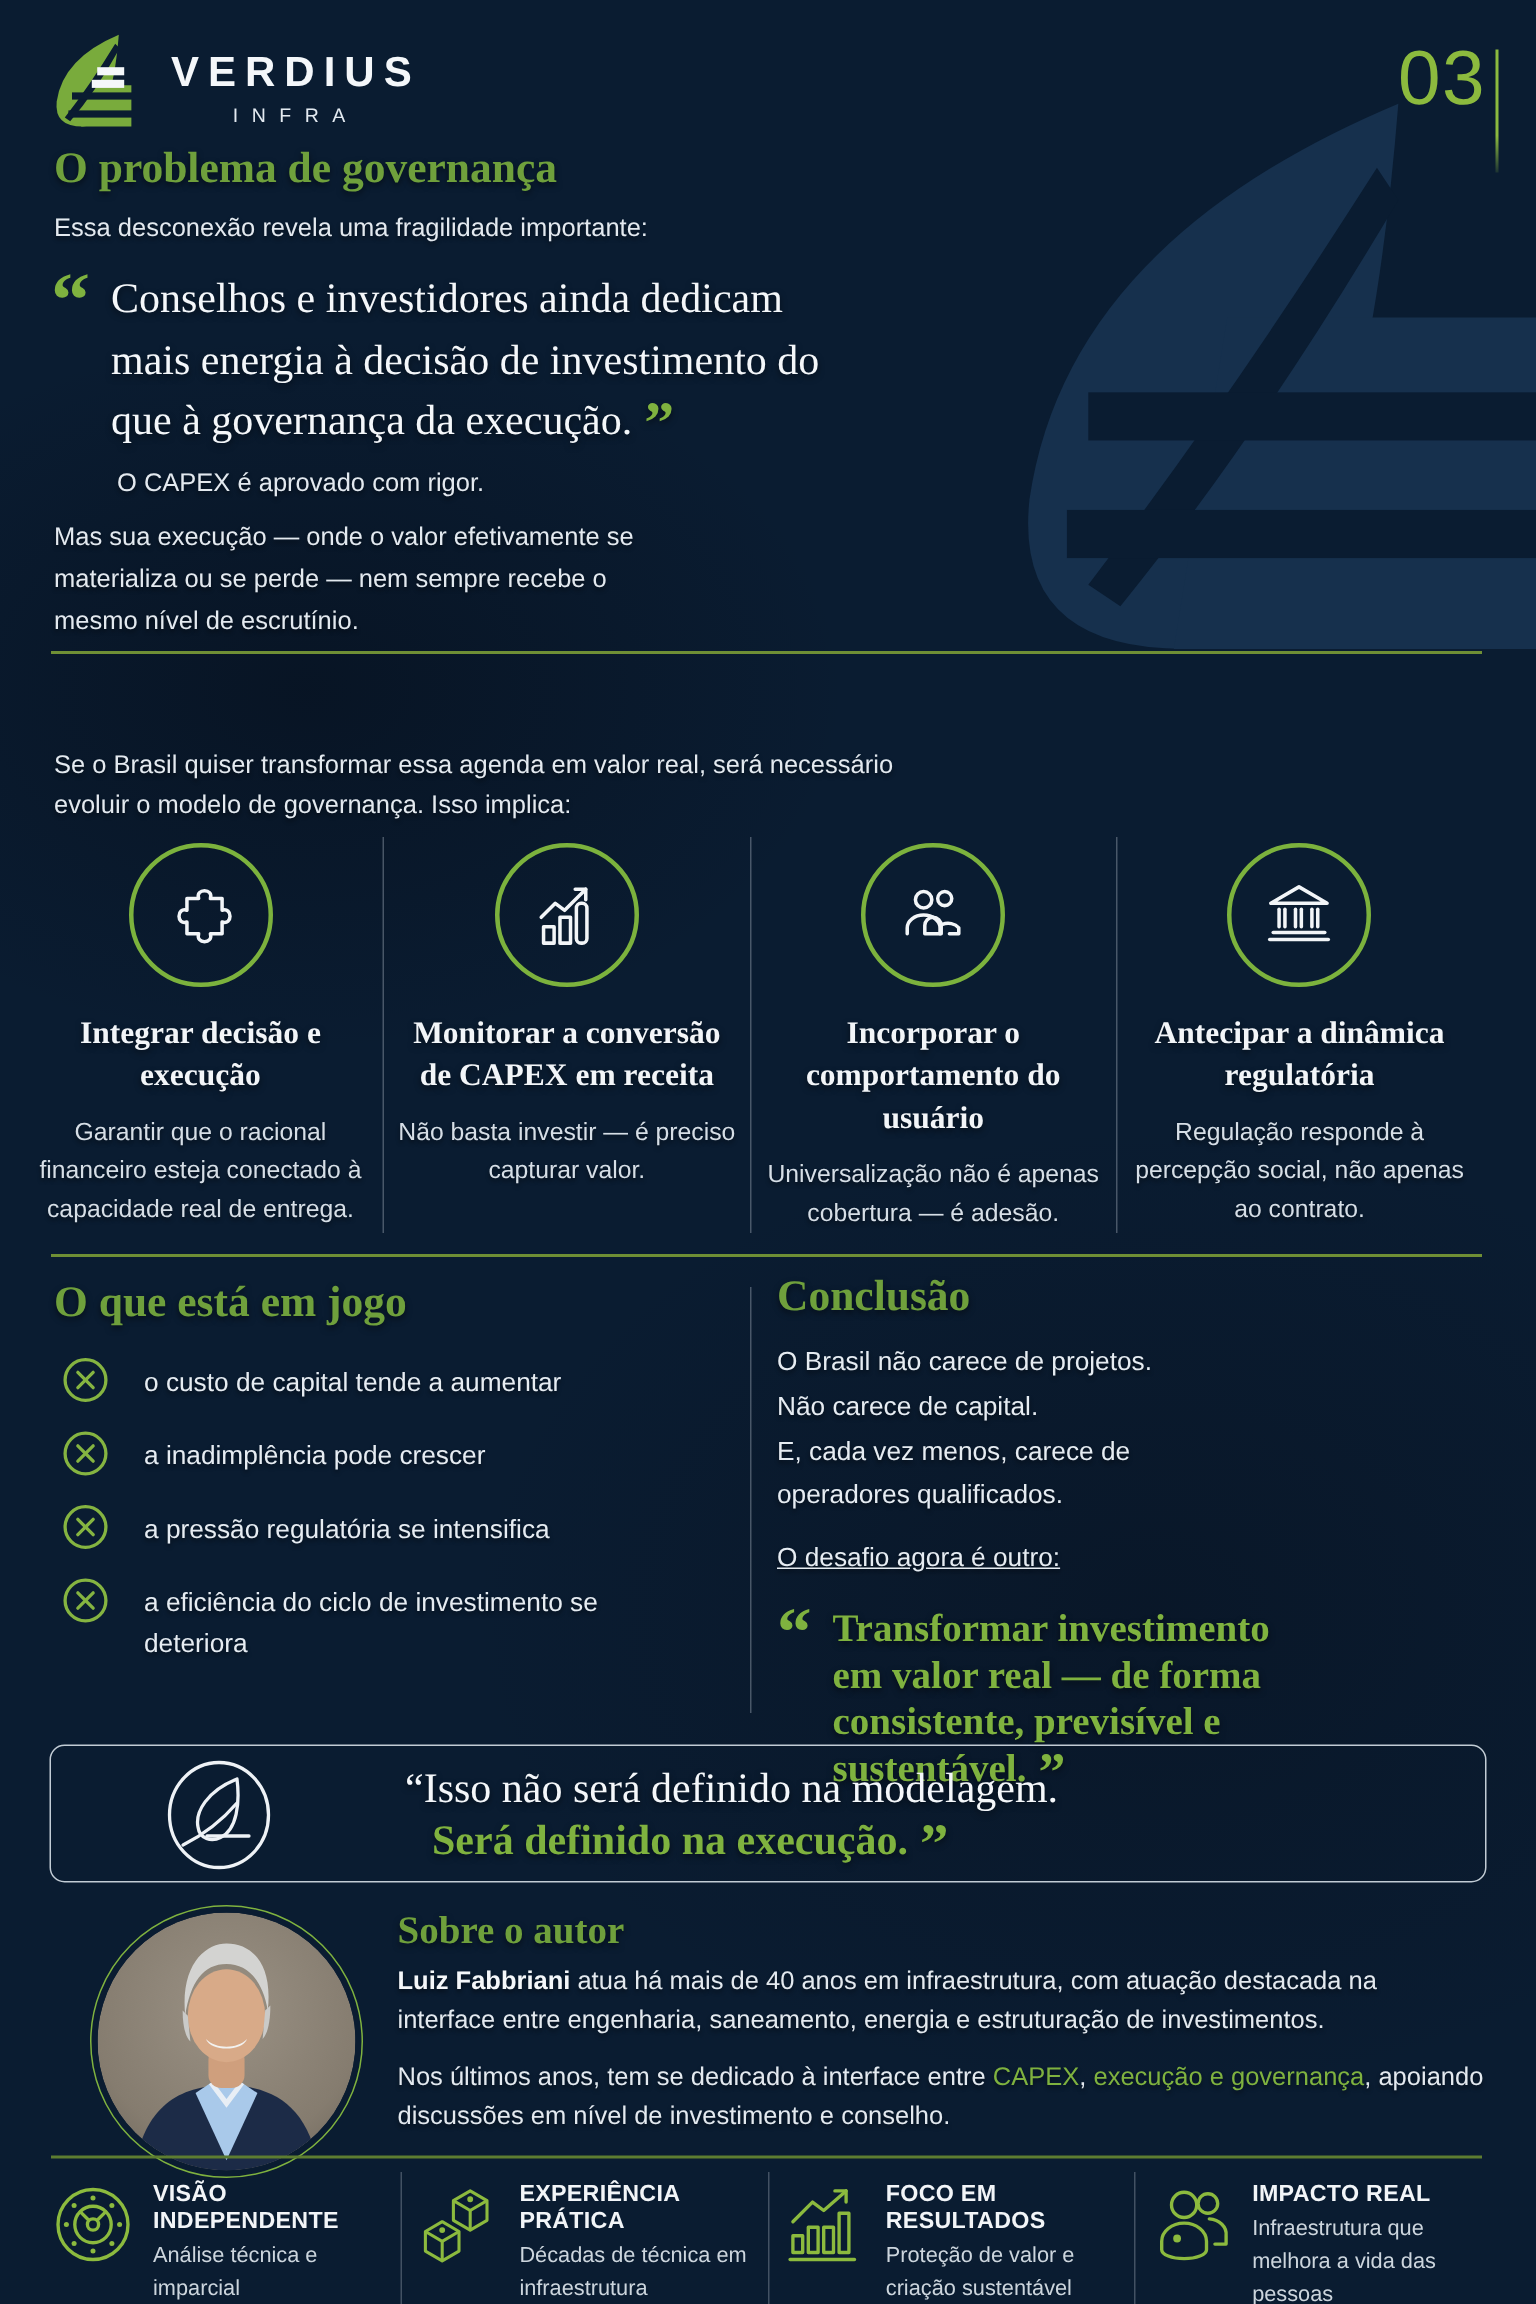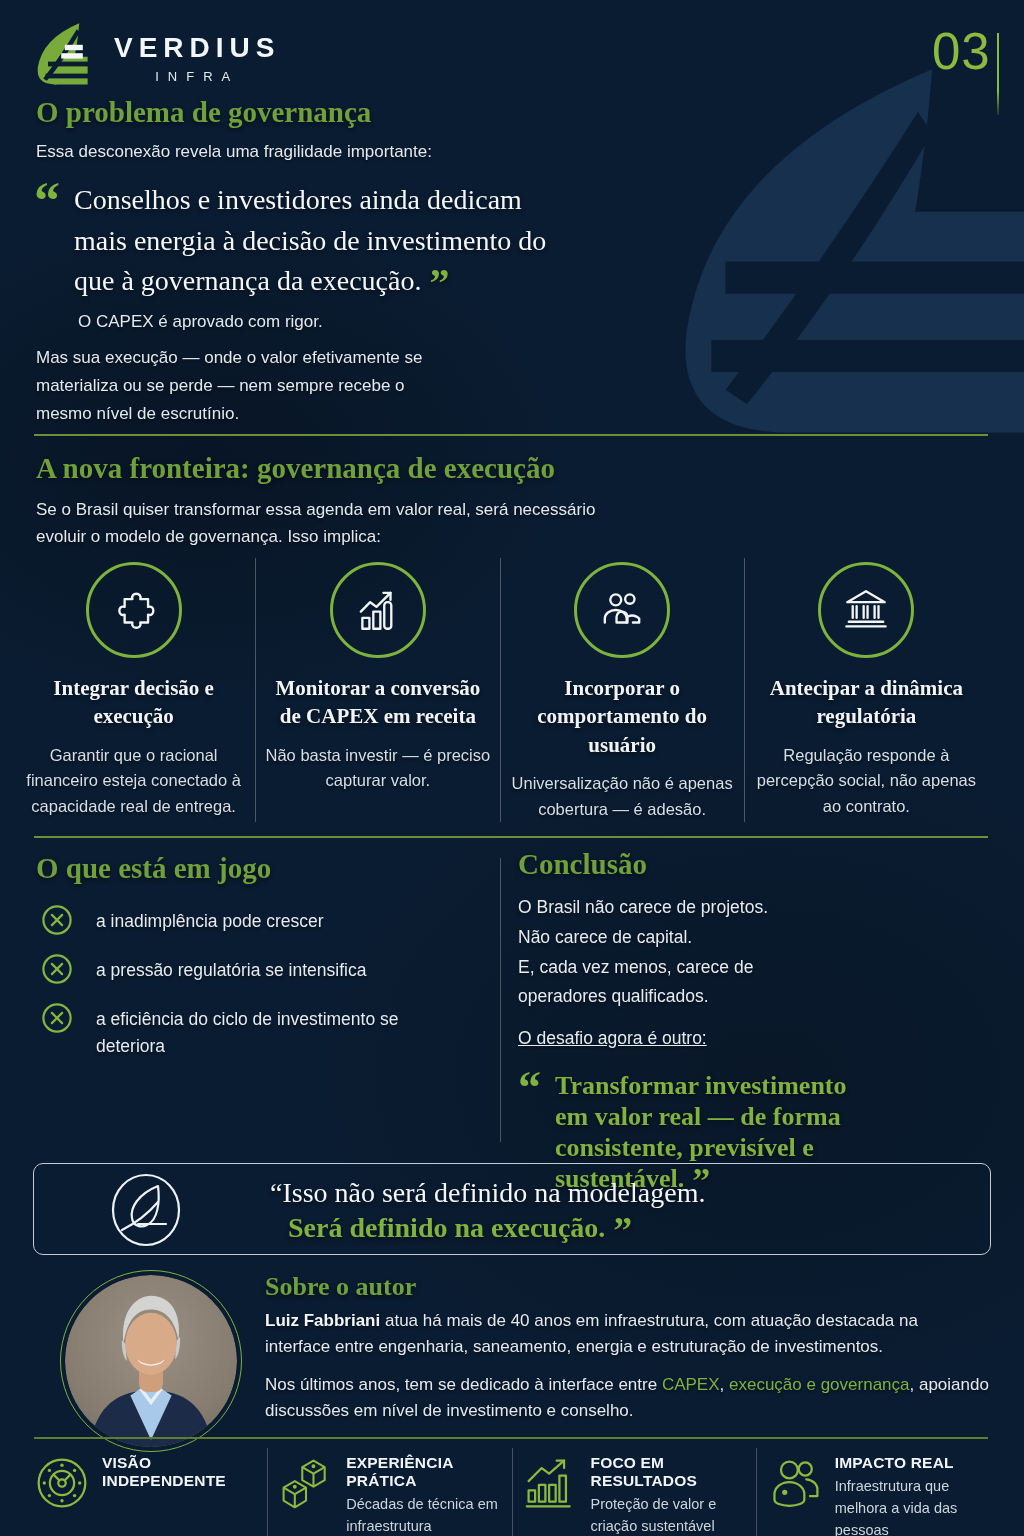--- a/index.html
+++ b/index.html
@@ -120,21 +120,20 @@
     <div class="serif main-quote-text" style="margin-left:14px;max-width:478px;">
       <span>Conselhos e investidores ainda dedicam mais energia à decisão de investimento do que à governança da execução.</span><span class="quote-close">”</span>
     </div>
   </div>
 
   <div class="body-txt abs" style="left:36px;top:312px;margin-left:42px;">O CAPEX é aprovado com rigor.</div>
   <div class="body-txt abs" style="left:36px;top:344px;width:420px;line-height:1.65;">Mas sua execução — onde o valor efetivamente se materializa ou se perde — nem sempre recebe o mesmo nível de escrutínio.</div>
 
   <div class="divider" style="top:434px;"></div>
 
-  <h2 class="serif h-large abs" style="left:36px;top:452px;">A nova fronteira: governança de execução</h2>
   <div class="body-txt abs" style="left:36px;top:496px;width:570px;line-height:1.6;">Se o Brasil quiser transformar essa agenda em valor real, será necessário evoluir o modelo de governança. Isso implica:</div>
 
   <div class="pillars">
 
     <div class="pillar">
       <div class="ring">
         <svg width="50" height="50" viewBox="0 0 64 64" fill="none" stroke-width="3" stroke-linejoin="round">
           <path d="M20 18 h10 c-3-9 13-9 10 0 h10 v10 c9-3 9 13 0 10 v10 h-10 c3 9 -13 9 -10 0 h-10 v-10 c-9 3 -9-13 0-10 z"></path>
         </svg>
       </div>
@@ -186,20 +185,28 @@
       </div>
       <div class="serif pillar-title">Antecipar a dinâmica regulatória</div>
       <div class="pillar-text">Regulação responde à percepção social, não apenas ao contrato.</div>
     </div>
   </div>
 
   <div class="divider" style="top:836px;"></div>
 
   <h2 class="serif h-bold abs" style="left:36px;top:852px;">O que está em jogo</h2>
   <div class="abs" style="left:40px;top:903px;width:440px;">
+    <div class="stake-row">
+      <svg class="stake-icon" viewBox="0 0 40 40" fill="none" stroke="#85b441" stroke-width="2.6" stroke-linecap="round">
+          <circle cx="20" cy="20" r="16"></circle>
+          <line x1="14" y1="14" x2="26" y2="26"></line>
+          <line x1="26" y1="14" x2="14" y2="26"></line>
+        </svg>
+      <div class="stake-text">o custo de capital tende a aumentar</div>
+    </div>
     <div class="stake-row">
       <svg class="stake-icon" viewBox="0 0 40 40" fill="none" stroke="#85b441" stroke-width="2.6" stroke-linecap="round">
           <circle cx="20" cy="20" r="16"></circle>
           <line x1="14" y1="14" x2="26" y2="26"></line>
           <line x1="26" y1="14" x2="14" y2="26"></line>
         </svg>
       <div class="stake-text">a inadimplência pode crescer</div>
     </div>
     <div class="stake-row">
       <svg class="stake-icon" viewBox="0 0 40 40" fill="none" stroke="#85b441" stroke-width="2.6" stroke-linecap="round">
@@ -303,20 +310,21 @@
           <circle cx="11" cy="30" r="1.8"></circle>
             <circle cx="49" cy="30" r="1.8"></circle>
           <circle cx="16.5" cy="16.5" r="1.8"></circle>
             <circle cx="43.5" cy="16.5" r="1.8"></circle>
           <circle cx="16.5" cy="43.5" r="1.8"></circle>
             <circle cx="43.5" cy="43.5" r="1.8"></circle>
         </g>
       </svg>
       <div>
         <div class="foot-title">VISÃO INDEPENDENTE</div>
+        <div class="foot-sub">Análise técnica e imparcial</div>
       </div>
     </div>
 
     <div class="foot-item">
       <svg class="foot-icon" viewBox="0 0 60 60" fill="none" stroke="currentColor" stroke-width="2.2" stroke-linejoin="round">
         <polygon points="38,6 50,13 50,27 38,34 26,27 26,13"></polygon>
         <polyline points="26,13 38,20 50,13"></polyline>
         <line x1="38" y1="20" x2="38" y2="34"></line>
         <circle cx="38" cy="12" r="1" fill="currentColor"></circle>
         <polygon points="18,28 30,35 30,49 18,56 6,49 6,35"></polygon>

